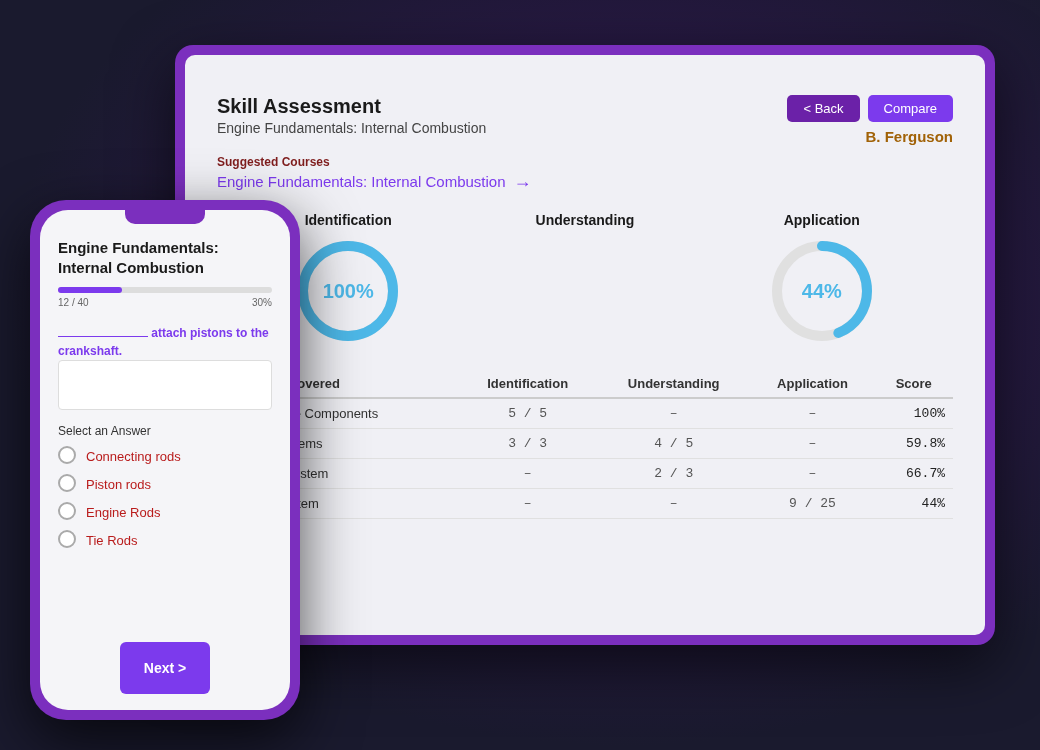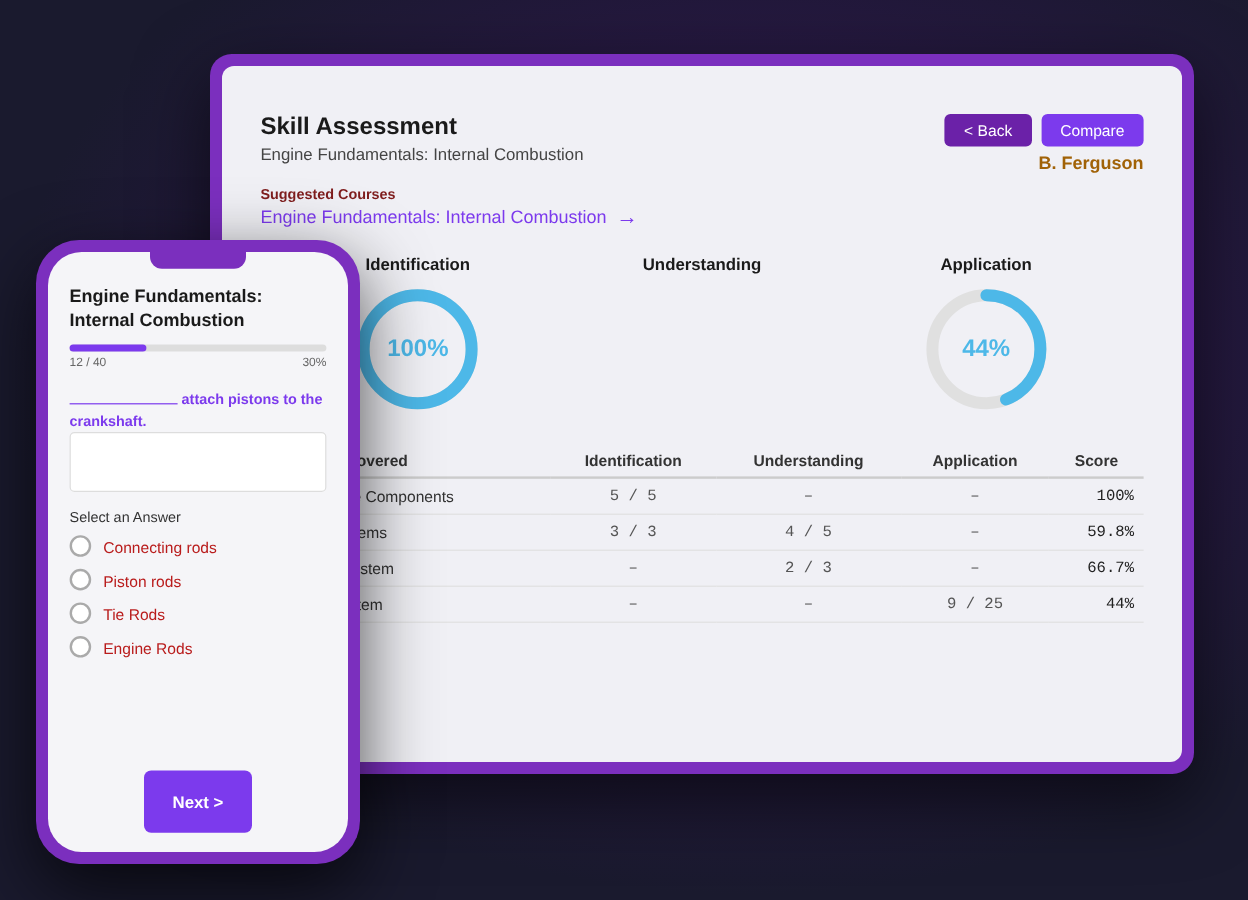--- a/index.html
+++ b/index.html
@@ -470,23 +470,23 @@
     <div class="phone-option">
           <div class="phone-radio"></div>
           <span>Connecting rods</span>
         </div>
         <div class="phone-option">
           <div class="phone-radio"></div>
           <span>Piston rods</span>
         </div>
         <div class="phone-option">
           <div class="phone-radio"></div>
-          <span>Tie Rods</span>
+          <span>Engine Rods</span>
         </div>
         <div class="phone-option">
           <div class="phone-radio"></div>
-          <span>Engine Rods</span>
+          <span>Tie Rods</span>
         </div>
       </div>
 
     <button class="phone-next-btn">Next  &gt;</button>
   </div>
 </div>
 
 </body></html>

